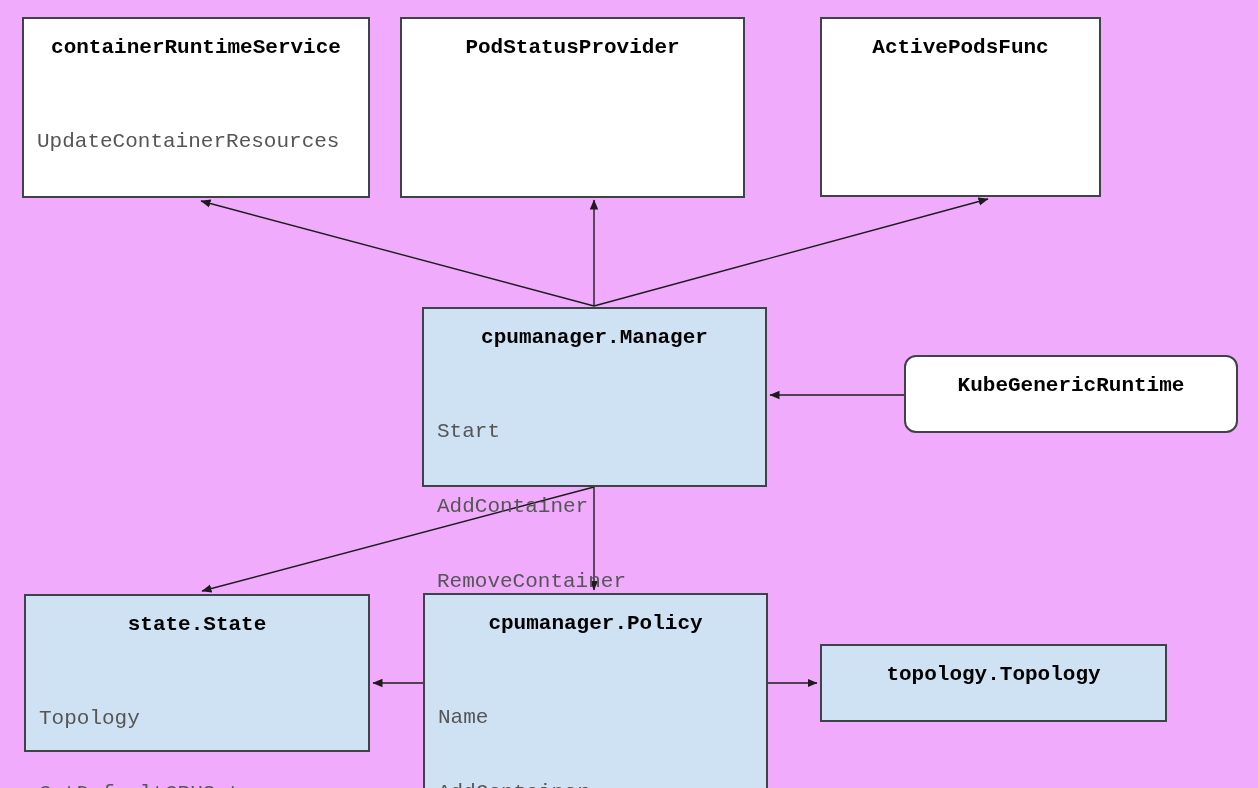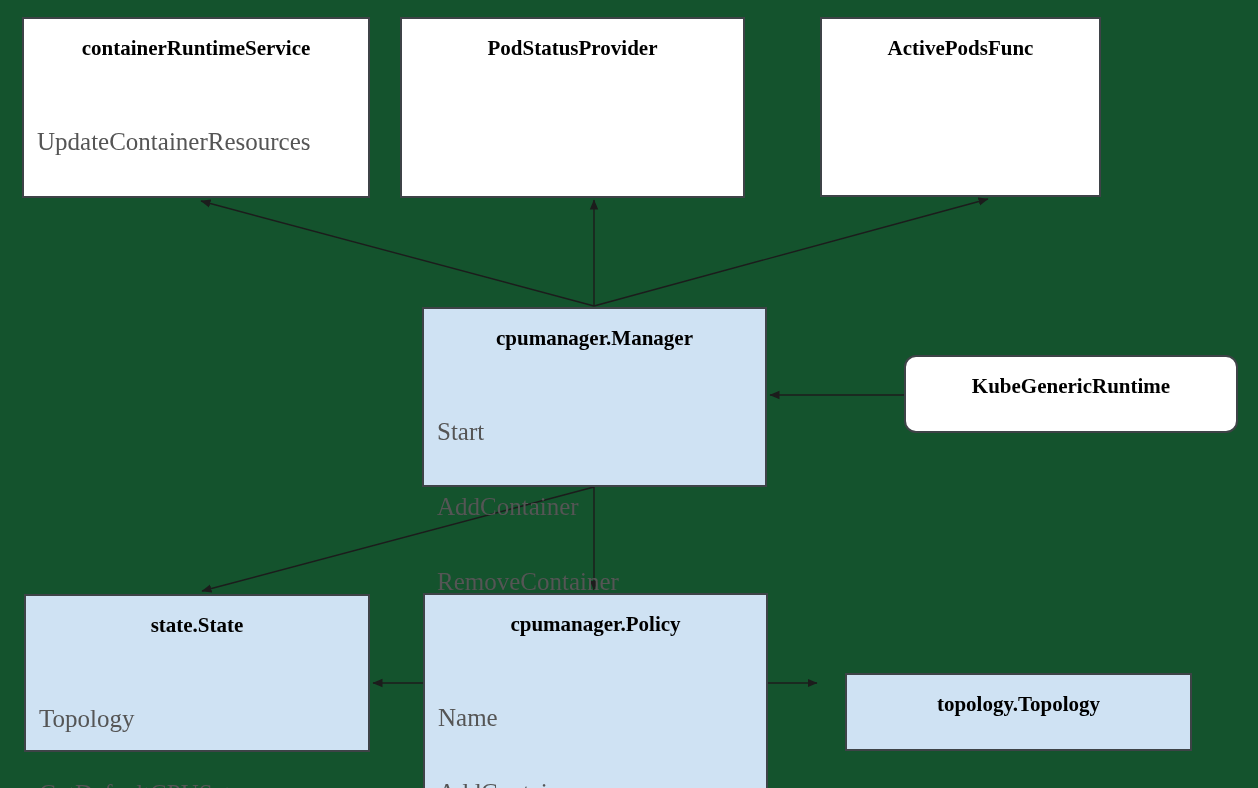--- a/index.html
+++ b/index.html
@@ -4,22 +4,22 @@
 <style>
   html, body {
     margin: 0;
     padding: 0;
     background: #ffffff;
   }
   #stage {
     position: relative;
     width: 1258px;
     height: 788px;
-    background: #14532d;
-    font-family: Liberation Serif, serif;
+    background: #f0abfc;
+    font-family: Liberation Mono, monospace;
     overflow: hidden;
   }
   #edges {
     position: absolute;
     left: 0; top: 0;
     width: 1258px;
     height: 788px;
     z-index: 1;
   }
   .node {
@@ -37,21 +37,21 @@
     line-height: 26px;
     text-align: center;
     font-weight: bold;
     font-size: 21px;
     color: #000000;
     white-space: pre;
   }
   .node-methods {
     margin-top: 18px;
     padding-left: 13px;
-    font-size: 25px;
+    font-size: 21px;
     line-height: 25px;
     color: #555555;
     white-space: pre;
   }
 </style>
 </head>
 <body>
 
 <div id="stage">
 
@@ -112,17 +112,17 @@
 
   <div class="node blue" style="left:423px; top:593px; width:345px; height:216px;">
     <div class="node-title">cpumanager.Policy</div>
     <div class="node-methods">
       <div>Name</div>
       <div>AddContainer</div>
       
     </div>
   </div>
 
-  <div class="node blue" style="left:845px; top:644px; width:347px; height:78px;margin-top:29px;">
+  <div class="node blue" style="left:820px; top:644px; width:347px; height:78px;">
     <div class="node-title">topology.Topology</div>
   </div>
 
 </div>
 
 </body></html>

